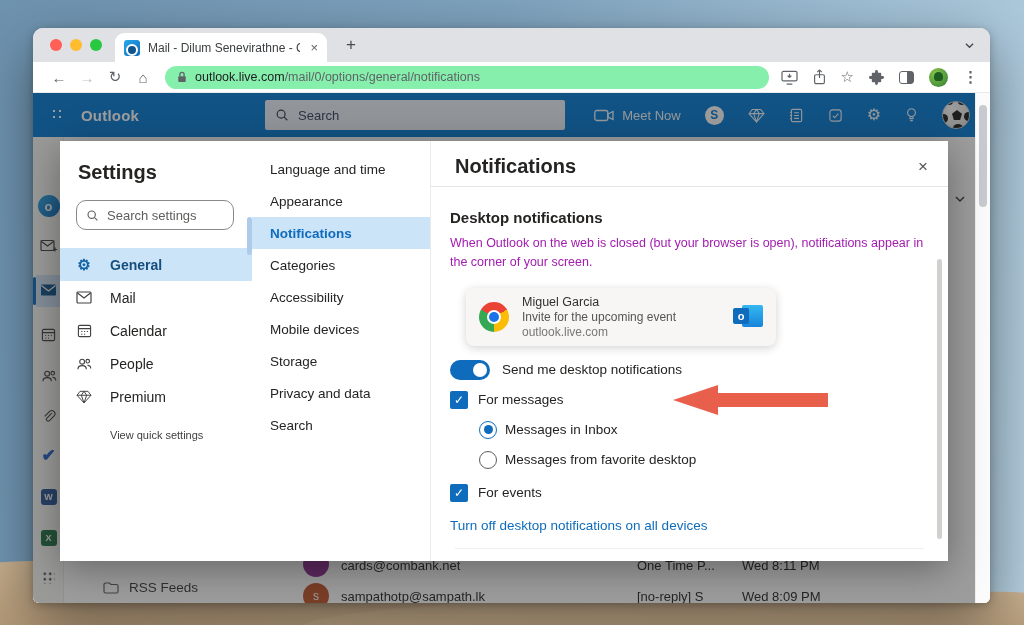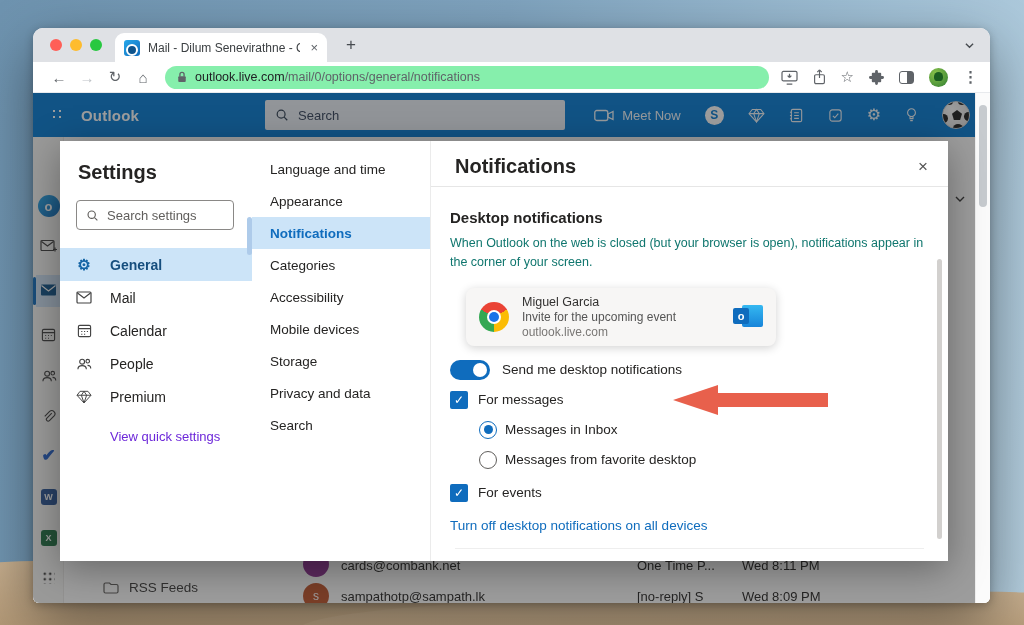--- a/index.html
+++ b/index.html
@@ -106,44 +106,44 @@
 
   
   .scrollstrip { position:absolute; right:0; top:0; width:15px; bottom:0; background:#FBFBFB; z-index:6; border-left:1px solid #EEE; }
   .scrollthumb { position:absolute; left:3px; top:12px; width:8px; height:102px; background:#C7CBCF; border-radius:4px; }
 
   
   .modal { position:absolute; left:27px; top:48px; width:888px; height:420px; background:#fff; z-index:10;
     box-shadow:0 8px 36px rgba(0,0,0,.35); display:flex; }
   .col-left { width:192px; flex:none; padding-top:14px; position:relative; }
   .s-title { font-size:20px; font-weight:bold; color:#252423; margin:6px 0 16px 18px; }
-  .s-search { margin:0 0 18px 16px; width:158px; height:30px; border:1px solid #8A8886; border-radius:4px;
+  .s-search { margin:0 0 18px 16px; width:158px; height:30px; border:1px solid #8A8886; border-radius:10px;
     display:flex; align-items:center; padding:0 9px; color:#605E5C; }
   .s-search input { border:0; outline:0; width:116px; font-size:13px; margin-left:8px; color:#444;
     font-family:"Liberation Sans",sans-serif; }
   .s-search input::placeholder { color:#605E5C; opacity:1; }
   .nav-item { height:33px; display:flex; align-items:center; padding-left:16px; gap:18px; font-size:14px; color:#252423; }
   .nav-item .nico { width:16px; display:flex; justify-content:center; color:#424242; }
   .nav-item.sel { background:#CCE4F8; color:#164E7E; font-weight:bold; }
   .nav-item.sel .nico { color:#1464A5; }
-  .quick-link { margin:16px 0 0 50px; font-size:13px; color:#6d28d9; }
+  .quick-link { margin:16px 0 0 50px; font-size:11px; color:#404040; }
   .leftcol-thumb { position:absolute; right:0; top:76px; width:5px; height:38px; background:#AECBEA; border-radius:3px; }
 
   .col-mid { width:178px; flex:none; padding-top:12px; }
   .mid-item { height:32px; display:flex; align-items:center; padding-left:18px; font-size:13.5px; color:#252423; }
   .mid-item.sel { background:#CCE4F8; color:#0F6CBD; font-weight:bold; }
 
   .col-right { flex:1; border-left:1px solid #EBEBEB; position:relative; }
   .p-header { height:45px; display:flex; align-items:center; padding:6px 20px 0 24px; }
   .p-title { font-size:20px; font-weight:bold; color:#252423; }
   .p-close { margin-left:auto; font-size:17px; color:#555; }
   .p-divider { border-bottom:1px solid #E6E6E6; }
   .p-body { padding:22px 24px 0 19px; }
   .sec-title { font-size:15px; font-weight:bold; color:#252423; }
-  .sec-desc { font-size:12.5px; color:#0f766e; line-height:1.55; margin-top:8px; max-width:478px; }
+  .sec-desc { font-size:12.5px; color:#a21caf; line-height:1.55; margin-top:8px; max-width:478px; }
   .notif-card { margin:15px 0 0 16px; width:310px; height:58px; border-radius:8px; background:#F7F6F5;
     box-shadow:0 2px 10px rgba(0,0,0,.18); display:flex; align-items:center; padding:0 13px; }
   .chrome-logo { width:30px; height:30px; border-radius:50%; flex:none; position:relative;
     background:conic-gradient(from -60deg,#EA4335 0 120deg,#FBBC05 0 240deg,#34A853 0 360deg); }
   .chrome-logo::before { content:""; position:absolute; inset:8px; background:#fff; border-radius:50%; }
   .chrome-logo::after { content:""; position:absolute; inset:10px; background:#1A73E8; border-radius:50%; }
   .card-text { flex:1; margin-left:13px; min-width:0; }
   .ct1 { font-size:12.5px; color:#323130; } .ct2 { font-size:12px; color:#555; margin-top:1px; }
   .ct3 { font-size:12px; color:#797775; margin-top:1px; }
   .ol-icon { width:30px; height:27px; position:relative; flex:none; }

